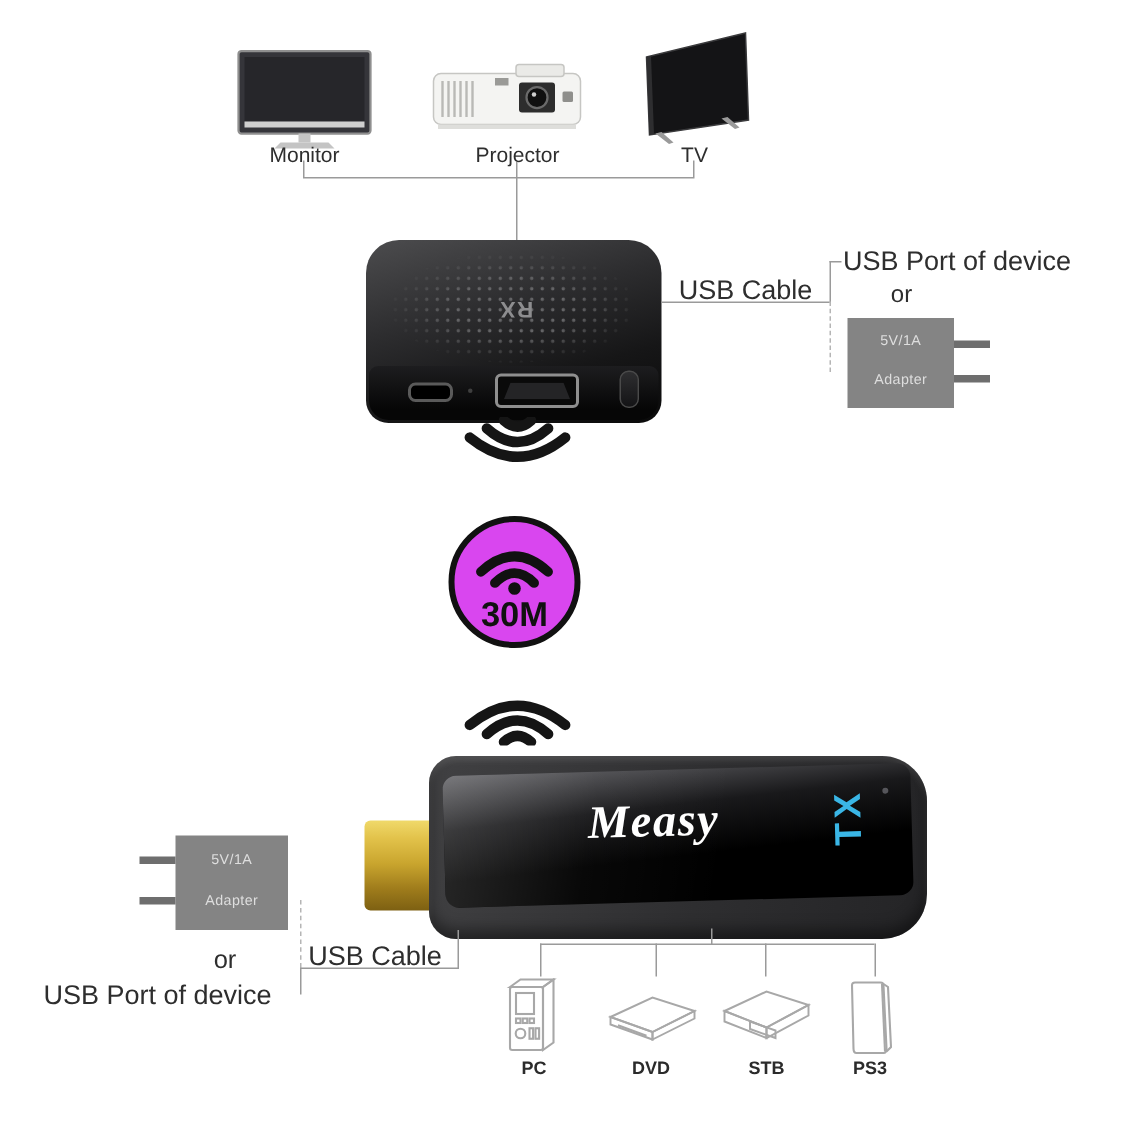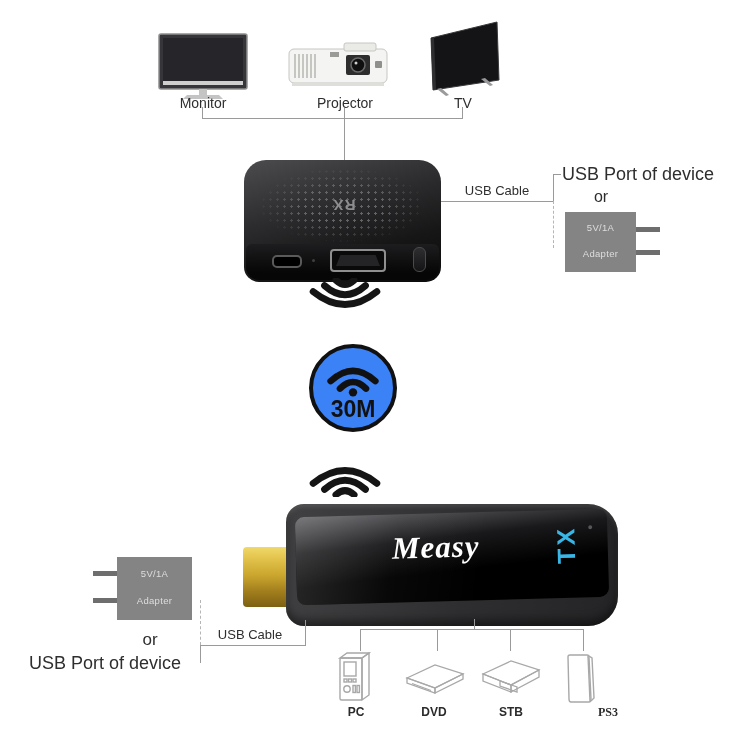--- a/index.html
+++ b/index.html
@@ -4,21 +4,21 @@
 <style>
   html,body{margin:0;padding:0;background:#fff;}
   #stage{position:relative;width:750px;height:750px;background:#ffffff;overflow:hidden;
          font-family:"Liberation Sans",sans-serif;color:#2e2e2e;}
   .abs{position:absolute;}
   .line{position:absolute;background:#9a9a9a;}
   .dash-v{position:absolute;width:0;border-left:1px dashed #b5b5b5;}
   .lbl{position:absolute;color:#2e2e2e;text-align:center;}
   .dev-lbl{font-size:14px;}
   .src-lbl{font-size:12px;font-weight:bold;color:#2b2b2b;}
-  .cable-lbl{font-size:13px;}
+  .cable-lbl{font-size:18px;}
   .port-lbl{font-size:18px;text-align:left;white-space:nowrap;}
   .or-lbl{font-size:16px;}
 
   
   .adapter{position:absolute;background:#848484;}
   .adapter .l1,.adapter .l2{position:absolute;left:0;width:100%;text-align:center;
         color:#dedede;font-size:9.5px;letter-spacing:.3px;}
   .prong{position:absolute;background:#6e6e6e;height:5px;width:24px;}
 
   
@@ -40,22 +40,22 @@
      border:2px solid #5a5a5a;border-radius:5px;}
   #rx-led{position:absolute;left:66px;top:15px;width:3px;height:3px;border-radius:50%;background:#3f3f3f;}
   #rx-hdmi{position:absolute;left:84px;top:5px;width:52px;height:19px;background:#0a0a0a;
      border:2px solid #8f8f8f;border-radius:4px;}
   #rx-hdmi .slot{position:absolute;left:4px;right:4px;top:4px;bottom:4px;background:#242426;
      clip-path:polygon(10% 0,90% 0,100% 100%,0 100%);}
   #rx-btn{position:absolute;left:167px;top:3px;width:11px;height:23px;border-radius:6px;
      border:1.5px solid #4a4a4a;background:linear-gradient(180deg,#2e2e30,#141416);}
 
   
-  #range-badge{position:absolute;left:309px;top:344px;width:88px;height:88px;border-radius:50%;
-     border:4.5px solid #111;background:#3b82f6;display:flex;flex-direction:column;
+  #range-badge{position:absolute;left:299px;top:344px;width:88px;height:88px;border-radius:50%;
+     border:4.5px solid #111;background:#d946ef;display:flex;flex-direction:column;
      align-items:center;justify-content:flex-start;box-sizing:border-box;}
   #range-text{font-size:23px;font-weight:bold;color:#111;letter-spacing:0;line-height:1;margin-top:1px;}
 
   
   #tx-hdmi{position:absolute;left:243px;top:547px;width:52px;height:60px;border-radius:4px 0 0 4px;
      background:linear-gradient(180deg,#f0d96a 0%,#e2c24a 20%,#c9a52e 48%,#a07d1c 75%,#7d6012 100%);}
   #tx-body{position:absolute;left:286px;top:504px;width:332px;height:122px;
      border-radius:18px 30px 30px 18px;
      background:linear-gradient(100deg,#414143 0%,#2e2e30 55%,#242426 100%);
      box-shadow:inset 0 -6px 10px rgba(0,0,0,.45), inset 0 3px 4px rgba(255,255,255,.12);}
@@ -254,15 +254,15 @@
   </div>
   <div class="lbl src-lbl" style="left:481px;top:705px;width:60px;">STB</div>
 
   <div class="abs" style="left:561px;top:653px;">
     <svg viewBox="0 0 38 52" width="38" height="52" fill="none" stroke="#a8a8a8" stroke-width="1.4">
       <path d="M7 4 Q7 2 9 2 L26 2 Q28 2 28 4 L30 46 Q30 49 28 49 L10 49 Q8 49 8 46 Z"></path>
       <path d="M28 3 L31 5 L33 45 L30 48"></path>
       <line x1="27" y1="3" x2="29" y2="48"></line>
     </svg>
   </div>
-  <div class="lbl src-lbl" style="left:588px;top:705px;width:40px;font-family:Liberation Serif, serif;">PS3</div>
+  <div class="lbl src-lbl" style="left:560px;top:705px;width:40px;">PS3</div>
 
 </div>
 
 </body></html>

